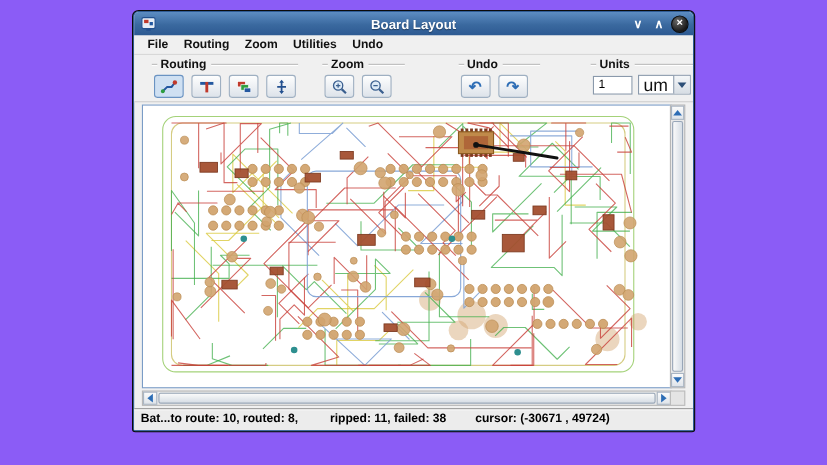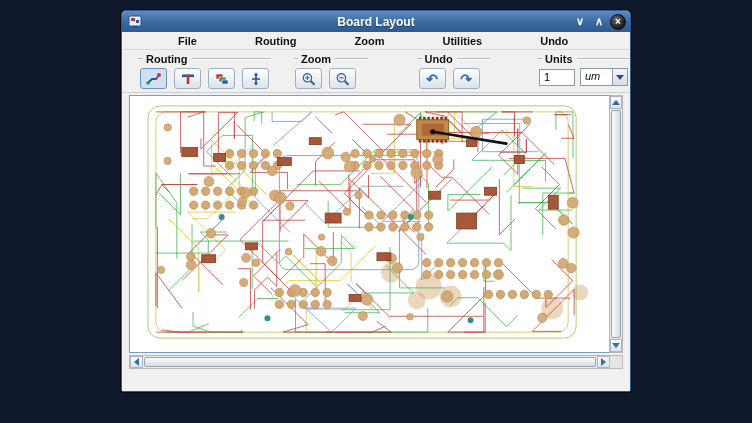--- a/index.html
+++ b/index.html
@@ -1,18 +1,18 @@
 <!DOCTYPE html>
 <html><head>
 <meta charset="utf-8">
 <style>
   * { margin:0; padding:0; box-sizing:border-box; }
   html,body { width:752px; height:423px; background:#000; overflow:hidden;
               font-family:"Liberation Sans", sans-serif; }
-  #stage { position:relative; width:752px; height:423px; background:#0f172a; }
+  #stage { position:relative; width:752px; height:423px; background:#8b5cf6; }
 
   
   #app-window { position:absolute; left:121px; top:10px; width:510px; height:382px;
     background:#f0f0f0; border:1px solid #2f5c95; border-radius:5px 5px 2px 2px;
     box-shadow:0 0 0 1px #0a0a0a; display:flex; flex-direction:column; }
 
   .titlebar { height:21px; flex:0 0 21px; display:flex; align-items:center;
     background:linear-gradient(#5c8cc2,#3a699f 55%,#2d5a92);
     border-radius:4px 4px 0 0; padding:0 4px; position:relative; }
   .titlebar .win-icon { width:14px; height:14px; margin:0 4px 0 2px; flex:0 0 auto; }
@@ -21,42 +21,42 @@
     pointer-events:none; }
   .win-btns { margin-left:auto; display:flex; align-items:center; gap:3px; z-index:2; }
   .win-btn { width:16px; height:16px; color:#fff; font-size:11px; font-weight:bold;
     display:flex; align-items:center; justify-content:center; cursor:default; }
   .win-btn.close { border-radius:50%; background:radial-gradient(circle at 35% 30%,#6a6a6a,#1a1a1a 70%);
     border:1px solid #0c0c0c; font-size:10px; }
 
   
   .menubar { height:18px; flex:0 0 18px; background:#f0f0f0; display:flex; align-items:center;
     padding-left:5px; border-bottom:1px solid #d8d8d8; }
-  .menu-item { font-size:11px; font-weight:bold; color:#111; padding:0 7px;margin-left:44px; }
+  .menu-item { font-size:11px; font-weight:bold; color:#111; padding:0 7px; }
 
   
   .toolbar { height:43px; flex:0 0 43px; background:#f0f0f0; display:flex;
     padding:2px 0 3px 16px; gap:22px; border-bottom:1px solid #cfcfcf; }
   .tb-group { display:flex; flex-direction:column; }
   .tb-group .hd { display:flex; align-items:center; height:13px; }
   .tb-group .hd .tick { width:5px; border-top:1px solid #bcbcbc; box-shadow:0 1px 0 #fff; margin-right:3px; }
   .tb-group .hd .lbl { font-size:11px; font-weight:bold; color:#111; white-space:nowrap; }
   .tb-group .hd .rule { flex:1; min-width:10px; border-top:1px solid #bcbcbc; box-shadow:0 1px 0 #fff; margin-left:4px; }
   .tb-row { display:flex; align-items:center; gap:7px; padding:3px 2px 0 2px; }
   .tb-btn { width:27px; height:21px; border:1px solid #9fb0c2; border-radius:3px;
     background:linear-gradient(#fefefe,#dde3ea); display:flex; align-items:center; justify-content:center; }
   .tb-btn.pressed { background:#cfe0f2; border-color:#6a93c2; }
   .tb-btn svg { display:block; }
   .glyph-btn { font-size:14px; font-weight:bold; color:#2d6db5; line-height:1; }
 
   .units-row { gap:5px; }
   .units-input { width:36px; height:17px; border:1px solid #8a99ab; background:#fff;
     font-size:11px; font-family:"Liberation Sans",sans-serif; padding:0 4px; }
   .combo { display:flex; width:48px; height:18px; border:1px solid #8a99ab; background:#fff; }
-  .combo .val { flex:1; font-size:11px; padding:1px 0 0 4px; color:#111;font-style:italic; }
+  .combo .val { flex:1; font-size:16px; padding:1px 0 0 4px; color:#111; }
   .combo .arrow-btn { width:15px; background:linear-gradient(#f4f6f8,#d7dde4);
     border-left:1px solid #8a99ab; display:flex; align-items:center; justify-content:center; }
   .tri-dn { width:0; height:0; border-left:4px solid transparent; border-right:4px solid transparent;
     border-top:5px solid #2d4f77; }
   .tri-up { width:0; height:0; border-left:4px solid transparent; border-right:4px solid transparent;
     border-bottom:5px solid #2d6db5; }
   .tri-down2 { width:0; height:0; border-left:4px solid transparent; border-right:4px solid transparent;
     border-top:5px solid #2d6db5; }
   .tri-lf { width:0; height:0; border-top:4px solid transparent; border-bottom:4px solid transparent;
     border-right:5px solid #2d6db5; }
@@ -534,15 +534,20 @@
           </div>
         <div class="thumb-h"></div>
         <div class="sc-btn">
             <span class="tri-rt"></span>
           </div>
       </div>
 
       <div class="corner"></div>
     </div>
 
+    <div class="statusbar">
+      <span class="st-left">Bat...to route: 10, routed: 8,</span>
+      <span class="st-mid">ripped: 11, failed: 38</span>
+      <span class="st-cursor">cursor: (-30671 , 49724)</span>
+    </div>
 
   </div>
 </div>
 
 </body></html>

